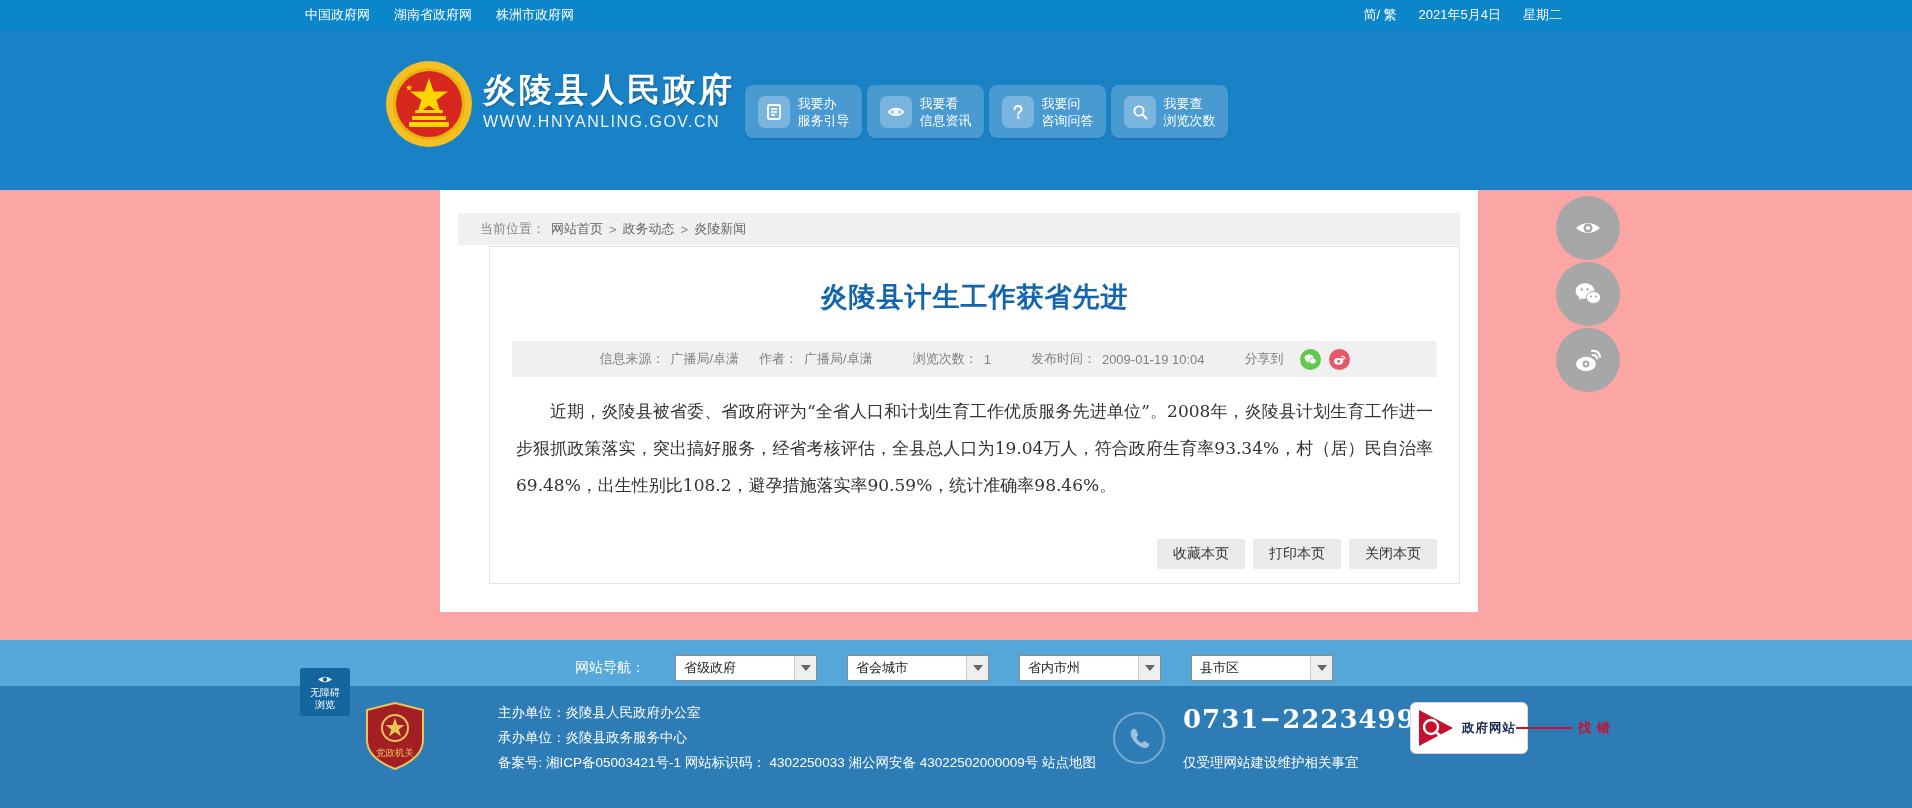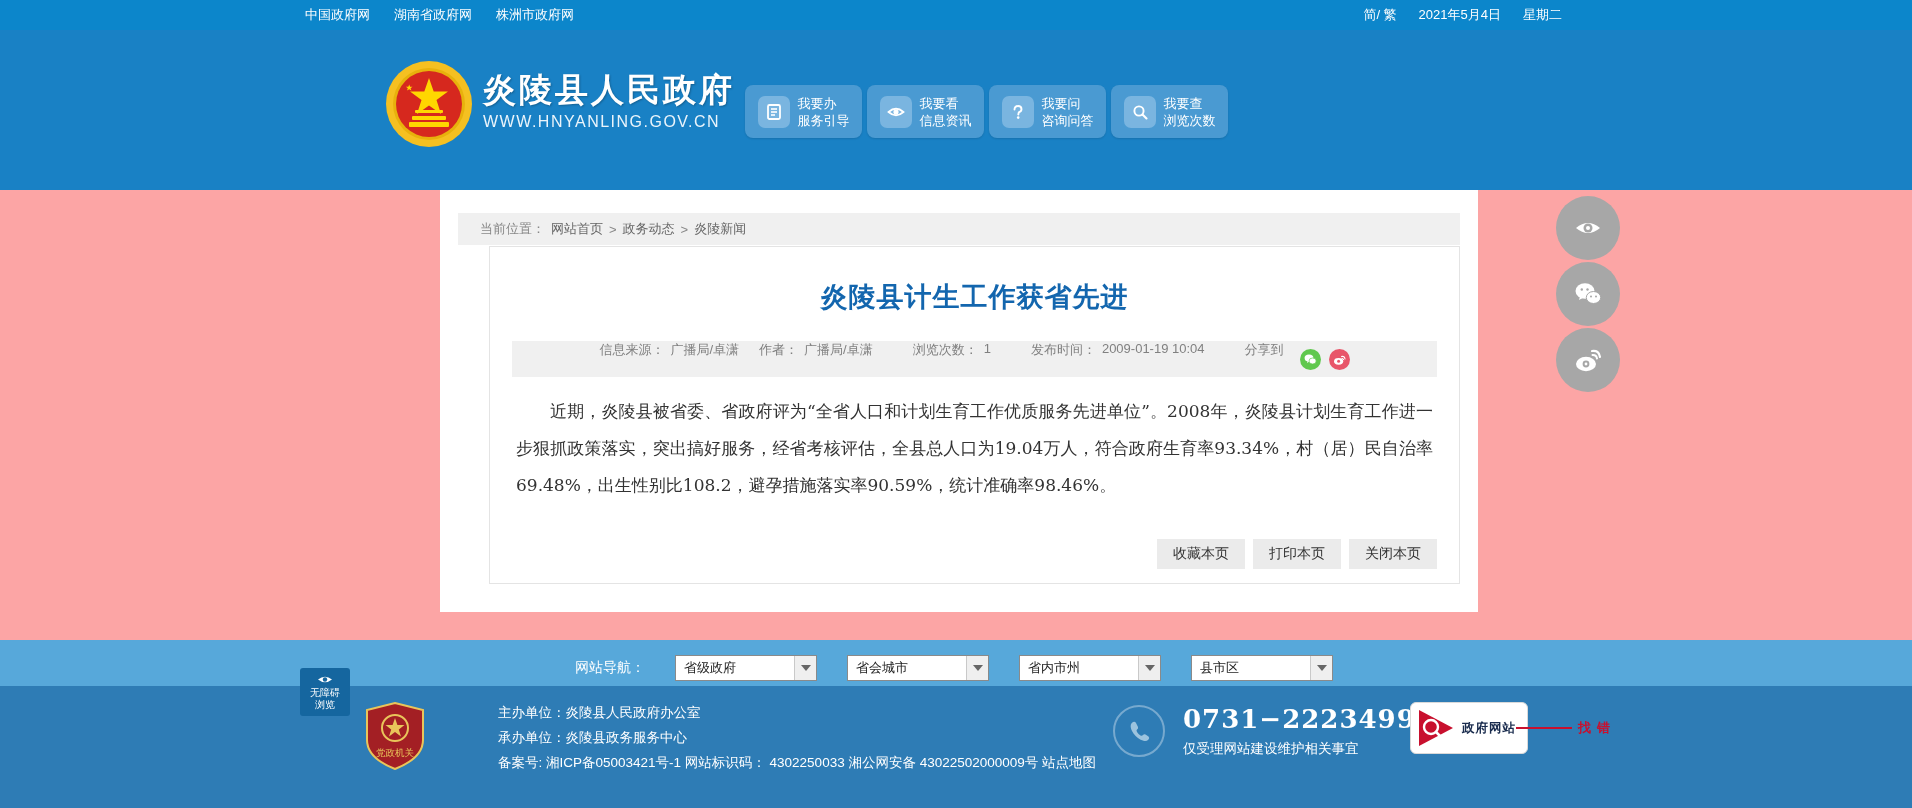--- a/index.html
+++ b/index.html
@@ -33,21 +33,21 @@
   
   .main-band { position:absolute; left:0; top:190px; width:1912px; height:450px; background:#fca5a5; }
   .panel { position:absolute; left:440px; top:0; width:1038px; height:422px; background:#fff; }
 
   .breadcrumb { position:absolute; left:18px; top:23px; right:18px; height:32px; background:#f0f0f0; display:flex; align-items:center; padding-left:22px; font-size:13px; color:#888; gap:6px; }
   .breadcrumb .crumb { color:#666; cursor:pointer; }
   .breadcrumb .sep { color:#888; }
 
   .article-card { position:absolute; left:18px; top:56px; right:18px; height:338px; background:#fff; border:1px solid #e4e4e4;margin-left:31px; }
   .article-title { margin-top:32px; text-align:center; font-size:27px; font-weight:bold; color:#1366ae; letter-spacing:1px; }
-  .meta-bar { margin:26px 22px 0; height:36px; background:#f0f0f0; display:flex; justify-content:center; font-size:13px; color:#808080; gap:6px; }
+  .meta-bar { margin:26px 22px 0; height:36px; background:#f0f0f0; display:flex; align-items:center; justify-content:center; font-size:13px; color:#808080; gap:6px; }
   .meta-bar .gap-l { margin-left:34px; }
   .share-icons { display:flex; gap:8px; align-items:center; margin-left:10px; }
   .share-dot { width:21px; height:21px; border-radius:50%; display:flex; align-items:center; justify-content:center; cursor:pointer; }
   .share-wechat { background:#60c84e; }
   .share-weibo { background:#e8566a; }
   .share-dot svg { width:13px; height:13px; }
 
   .article-body { margin:16px 26px 0; font-family:"DejaVu Serif", serif; font-size:17px; line-height:37px; color:#333; text-indent:2em; text-align:justify; }
 
   .article-actions { position:absolute; right:22px; bottom:14px; display:flex; gap:8px; }
@@ -75,21 +75,21 @@
 
   .shield { position:absolute; left:364px; top:16px; width:62px; height:68px; }
 
   .footer-info { position:absolute; left:498px; top:14px; font-size:13.5px; line-height:25px; color:#fff; }
   .footer-info .sitemap { cursor:pointer; }
 
   .phone-block { position:absolute; left:1113px; top:18px; display:flex; align-items:center; gap:18px; }
   .phone-circle { width:52px; height:52px; border-radius:50%; border:2px solid rgba(255,255,255,.35); display:flex; align-items:center; justify-content:center; }
   .phone-circle svg { width:26px; height:26px; }
   .phone-number { font-family:"DejaVu Serif", serif; font-size:26px; font-weight:bold; letter-spacing:1px; }
-  .phone-note { font-size:13.5px; margin-top:6px; }
+  .phone-note { font-size:13.5px; margin-top:20px; }
 
   .err-badge { position:absolute; left:1410px; top:16px; width:118px; height:52px; background:#fff; border-radius:6px; border:1px solid #d9d9d9; display:flex; align-items:center; padding:5px 8px 5px 6px; gap:7px; cursor:pointer; }
   .err-tri { width:38px; height:40px; position:relative; flex:none; }
   .err-col { display:flex; align-items:center; }
   .err-line1 { font-size:12.5px; font-weight:bold; color:#1a2c4e; letter-spacing:1px; white-space:nowrap; }
   .err-rule { width:56px; height:2px; background:#c8102e; margin:2px 0; }
   .err-line2 { font-size:13px; font-weight:bold; color:#c8102e; letter-spacing:6px; margin-left:6px; white-space:nowrap; }
 </style>
 </head>
 <body>

